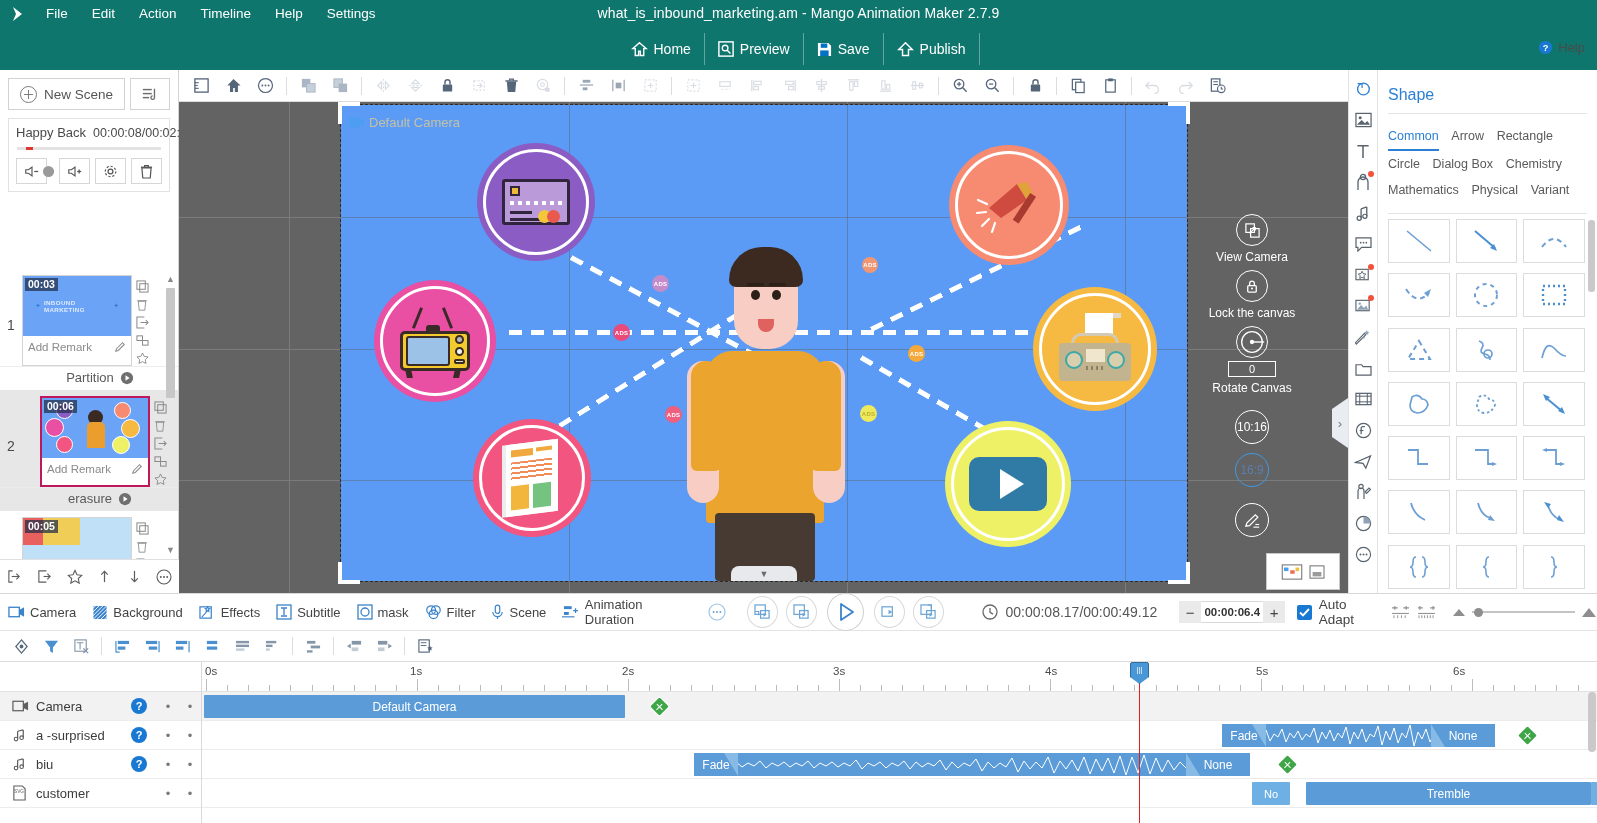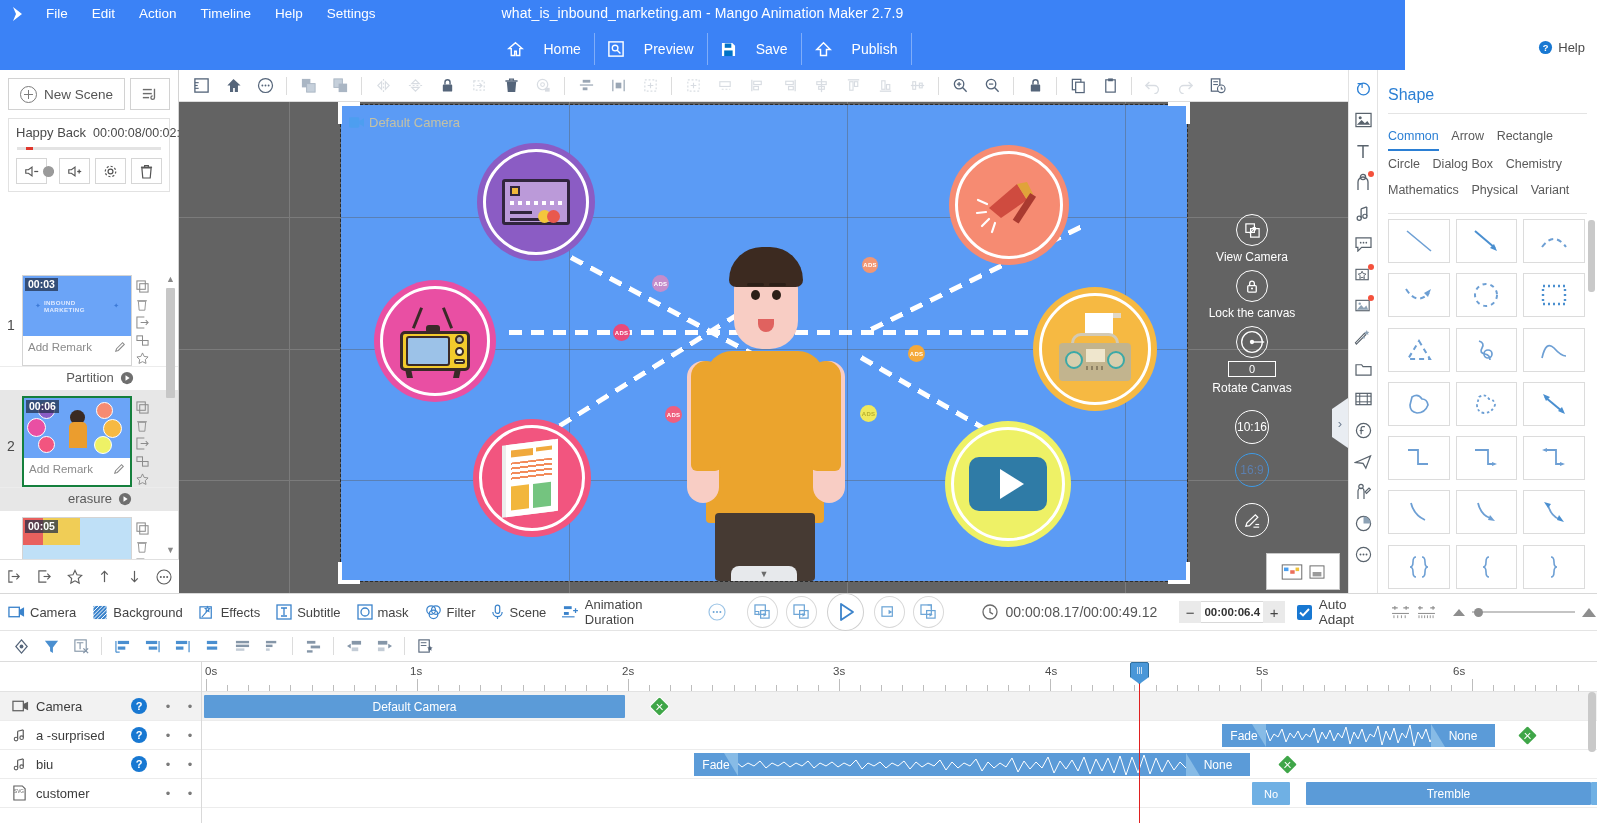--- a/index.html
+++ b/index.html
@@ -6,33 +6,33 @@
   body {
     width:1597px; height:823px; overflow:hidden;
     font-family:"Liberation Sans", sans-serif;
     font-size:13px; color:#3b3b3b; background:#fff;
     -webkit-font-smoothing:antialiased;
   }
   .app { position:relative; width:1597px; height:823px; }
 
   
   .titlebar {
-    position:absolute; left:0; top:0; width:1405px; height:70px;
-    background:#3b82f6; color:#fff;
+    position:absolute; left:0; top:0; width:1597px; height:70px;
+    background:#0f766e; color:#fff;
   }
   .menurow { position:absolute; left:0; top:0; height:27px; display:flex; align-items:center; }
   .logo { width:34px; height:27px; display:flex; align-items:center; justify-content:center; font-size:16px; color:#fff; }
   .menu-item { padding:0 12px; height:27px; line-height:27px; font-size:13.5px; color:#fff; cursor:default; }
   .doc-title {
     position:absolute; left:0; right:0; top:5px; text-align:center;
     font-size:14px; color:#fff; letter-spacing:.1px;
   }
   .qbar { position:absolute; left:0; right:0; top:33px; display:flex; justify-content:center; }
   .qbtn {
-    display:flex; align-items:center; gap:20px; padding:0 13px; height:32px;
+    display:flex; align-items:center; gap:6px; padding:0 13px; height:32px;
     color:#fff; font-size:14px; border-left:1px solid rgba(255,255,255,.35);
     cursor:default;
   }
   .qbtn:first-child { border-left:none; }
   .qbtn:last-child { border-right:1px solid rgba(255,255,255,.35); }
   .qbtn svg { display:block; }
   .winctl { position:absolute; right:0; top:0; height:32px; display:flex; align-items:center; }
   .upgrade {
     background:#fa5c55; color:#fff; font-size:13px; padding:2px 7px; border-radius:2px;
     margin-right:10px; cursor:default;
@@ -76,21 +76,21 @@
   .volslide .track { height:3px; background:#7e7e7e; width:100%; border-radius:2px; }
   .volslide .knob { position:absolute; right:0; width:11px; height:11px; border-radius:50%; background:#9a9a9a; }
 
   .scenelist { position:absolute; left:0; top:199px; right:0; bottom:34px; overflow:hidden; }
   .scene {
     position:relative; display:flex; padding:6px 0 0 0; border-bottom:1px solid #ececec;
   }
   .scene.sel { background:#e7e7e7; }
   .scene .num { width:22px; text-align:center; font-size:14px; color:#4a4a4a; padding-top:42px; }
   .scene .card { width:110px; border:1px solid #d4d4d4; background:#fff; }
-  .scene.sel .card { border:2px solid #15803d; }
+  .scene.sel .card { border:2px solid #be185d;margin-left:18px; }
   .thumb { position:relative; width:100%; height:60px; overflow:hidden; background:#5b9bf5; }
   .thumb .tt {
     position:absolute; left:2px; top:2px; background:rgba(30,45,70,.72); color:#fff;
     font-size:10.5px; padding:0 3px; line-height:13px; font-weight:bold;
   }
   .remark { display:flex; align-items:center; justify-content:space-between; padding:3px 5px; height:22px; }
   .remark span { font-size:11.5px; color:#8b8b8b; }
   .sideicons { width:20px; padding-top:4px; display:flex; flex-direction:column; gap:3px; align-items:center; }
   .sideicons div { width:15px; height:15px; display:flex; align-items:center; justify-content:center; cursor:default; }
   .partition {

